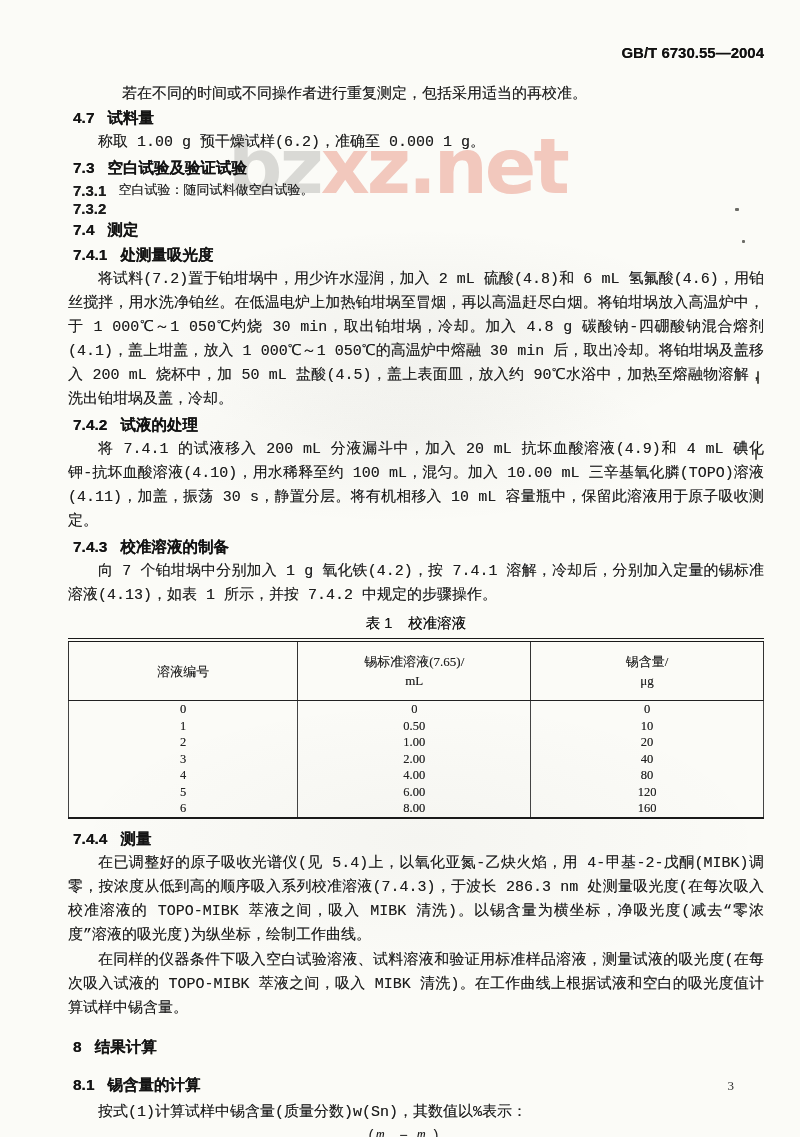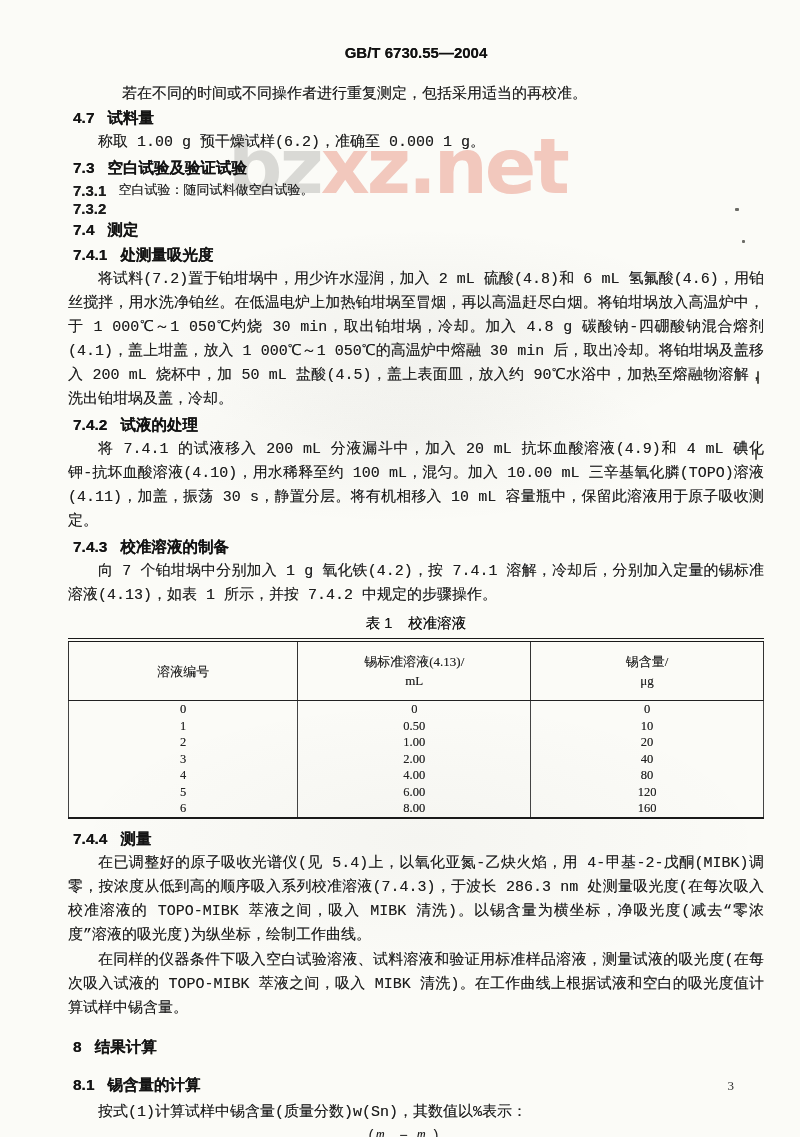--- a/index.html
+++ b/index.html
@@ -27,21 +27,21 @@
     user-select:none;white-space:nowrap;
   }
   .wm-gray{color:rgba(190,190,185,0.55);}
   .wm-salmon{color:rgba(228,128,110,0.42);}
   .page{
     position:relative;z-index:2;
     padding:44px 36px 0 68px;
     box-sizing:border-box;
   }
   .doc-code{
-    text-align:center;
+    text-align:right;
     font-family:"Liberation Sans","DejaVu Sans",sans-serif;
     font-weight:bold;font-size:15px;color:#111;
     margin-bottom:20px;
     text-shadow:0 0 0.6px #333;
   }
   p,.line{font-size:15px;line-height:24px;margin:1px 0;text-align:justify;text-shadow:0 0 0.5px rgba(40,40,40,0.55);}
   .indent{text-indent:2em;font-family:Liberation Mono, monospace;}
   .indent-lg{text-indent:3.6em;}
   .hd{
     display:flex;gap:13px;align-items:baseline;
@@ -182,21 +182,21 @@
   <table class="calib">
     <colgroup>
         <col class="c1">
         <col class="c2">
         <col class="c3">
       </colgroup>
     <thead>
       <tr>
         <th>溶液编号</th>
         <th>
-          <div>锡标准溶液(4.13)/</div>
+          <div>锡标准溶液(7.65)/</div>
           <div>mL</div>
         </th>
         <th>
           <div>锡含量/</div>
           <div>μg</div>
         </th>
       </tr>
     </thead>
     <tbody>
       <tr>

